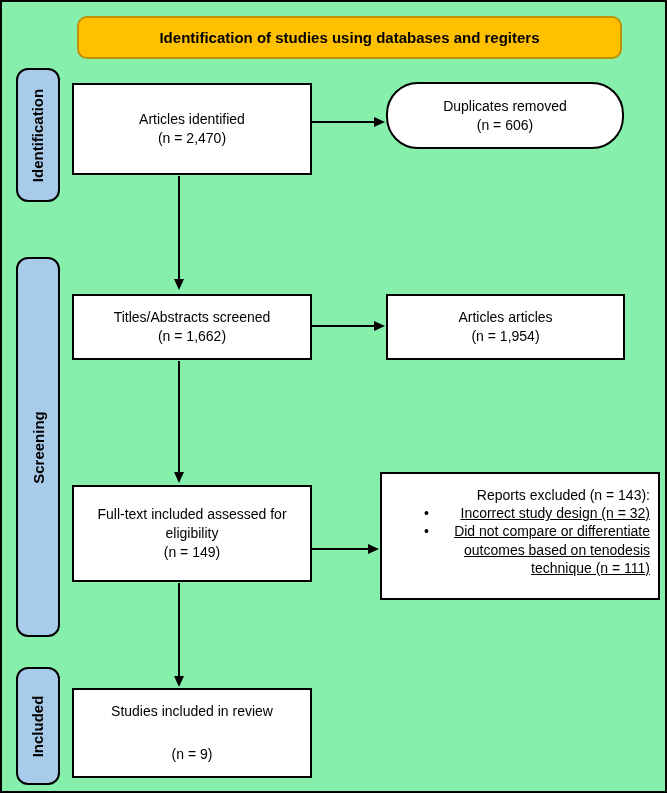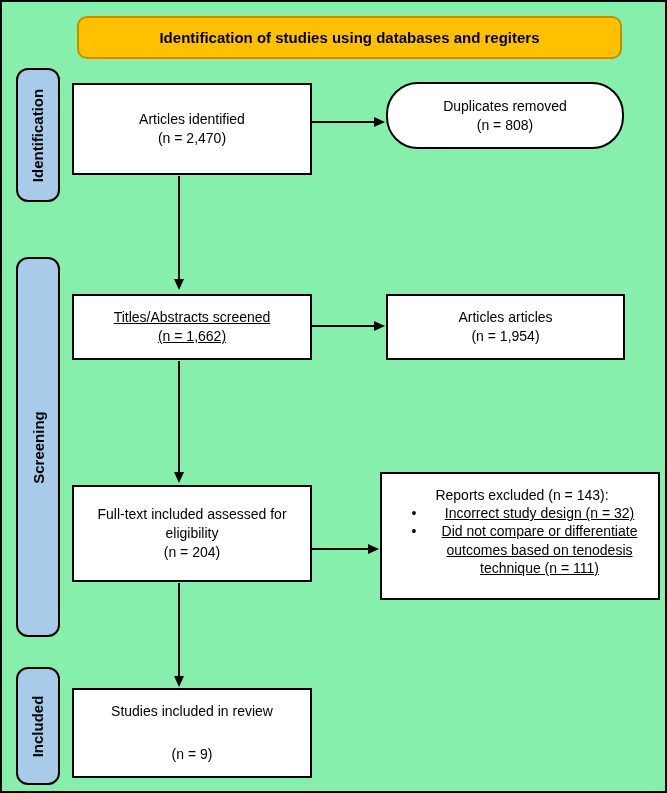--- a/index.html
+++ b/index.html
@@ -48,28 +48,28 @@
     background: #fff;
     border: 2px solid var(--box-border, #000);
     box-sizing: border-box;
     display: flex; flex-direction: column;
     align-items: center; justify-content: center;
     text-align: center;
     font-size: 14px; line-height: 1.35;
   }
   .box-identified      { left: 70px;  top: 81px;  width: 240px; height: 92px; text-align: center; }
   .box-duplicates      { left: 384px; top: 80px;  width: 238px; height: 67px; border-radius: 32px; }
-  .box-screened        { left: 70px;  top: 292px; width: 240px; height: 66px; text-decoration: underline; }
+  .box-screened        { left: 70px;  top: 292px; width: 240px; height: 66px; }
   .box-excluded        { left: 384px; top: 292px; width: 239px; height: 66px; }
   .box-fulltext        { left: 70px;  top: 483px; width: 240px; height: 97px; }
   .box-included-review { left: 70px;  top: 686px; width: 240px; height: 90px; gap: 24px; }
   .box-reports {
     left: 378px; top: 470px; width: 280px; height: 128px;
     align-items: stretch; justify-content: flex-start;
-    text-align: center;
+    text-align: right;
     padding: 12px 8px 8px 12px;
     line-height: 1.3;
   }
   .bullet-row { display: flex; }
   .bullet-dot { flex: 0 0 30px; padding-left: 5px; }
   .bullet-text { flex: 1; text-decoration: underline; }
   .hline { position: absolute; height: 2px; background: #000; }
   .vline { position: absolute; width: 2px;  background: #000; }
   .head-right {
     position: absolute; width: 0; height: 0;
@@ -103,37 +103,37 @@
     <span class="vtext">Included</span>
   </div>
 
   <div class="box box-identified">
     <div>Articles identified</div>
     <div>(n = 2,470)</div>
   </div>
 
   <div class="box box-duplicates">
     <div>Duplicates removed</div>
-    <div>(n = 808)</div>
+    <div>(n = 606)</div>
   </div>
 
   <div class="box box-screened">
     <div>Titles/Abstracts screened</div>
     <div>(n = 1,662)</div>
   </div>
 
   <div class="box box-excluded">
     <div>Articles articles</div>
     <div>(n = 1,954)</div>
   </div>
 
   <div class="box box-fulltext">
     <div>Full-text included assessed for</div>
     <div>eligibility</div>
-    <div>(n = 204)</div>
+    <div>(n = 149)</div>
   </div>
 
   <div class="box box-reports">
     <div>Reports excluded (n = 143):</div>
     <div class="bullet-row">
       <span class="bullet-dot">•</span>
       <span class="bullet-text">Incorrect study design (n = 32)</span>
     </div>
     <div class="bullet-row">
       <span class="bullet-dot">•</span>

